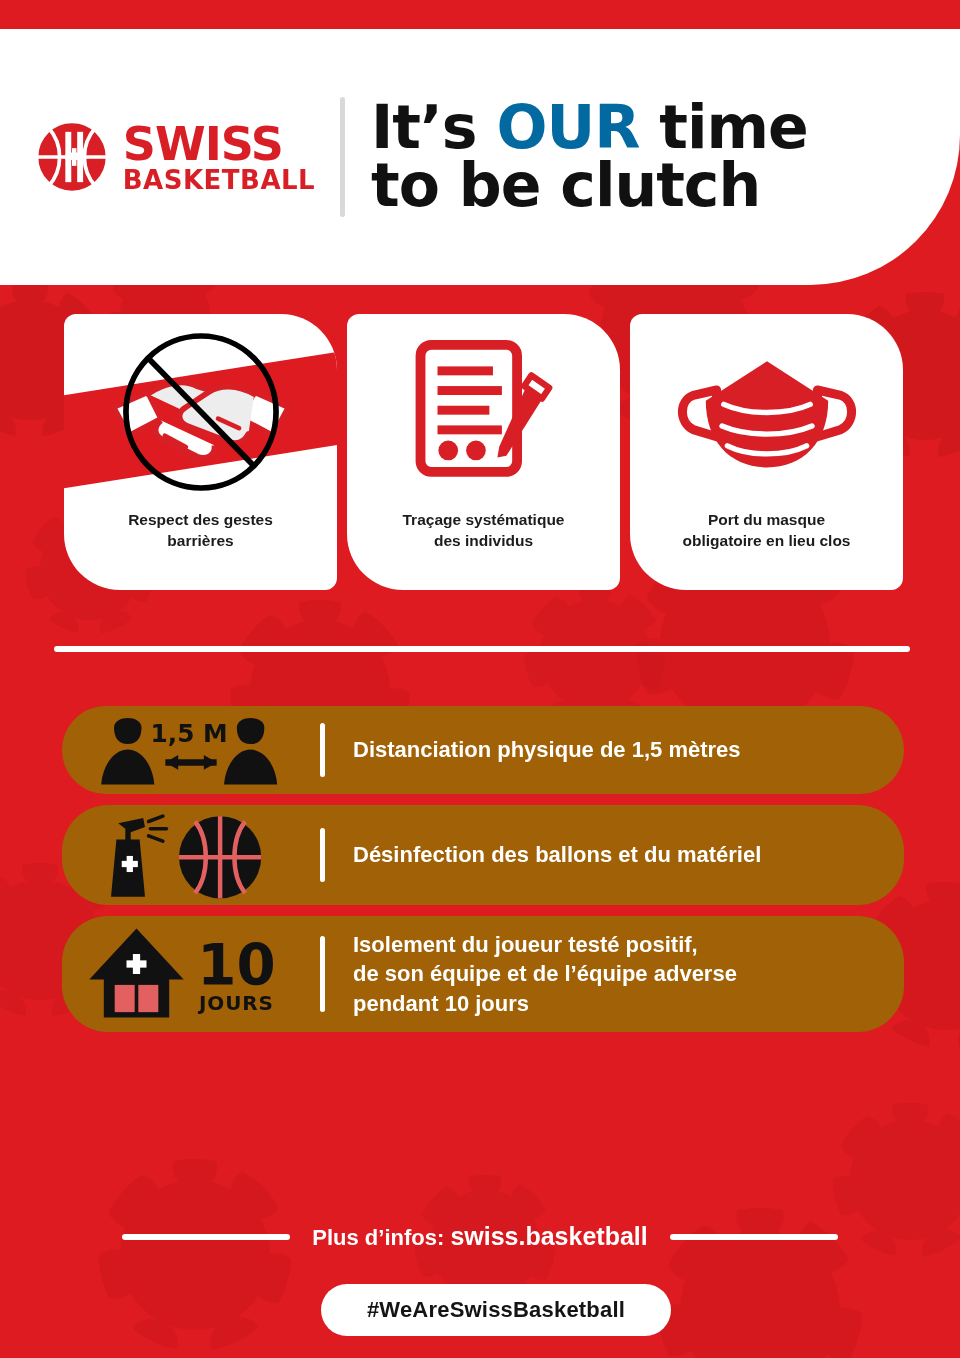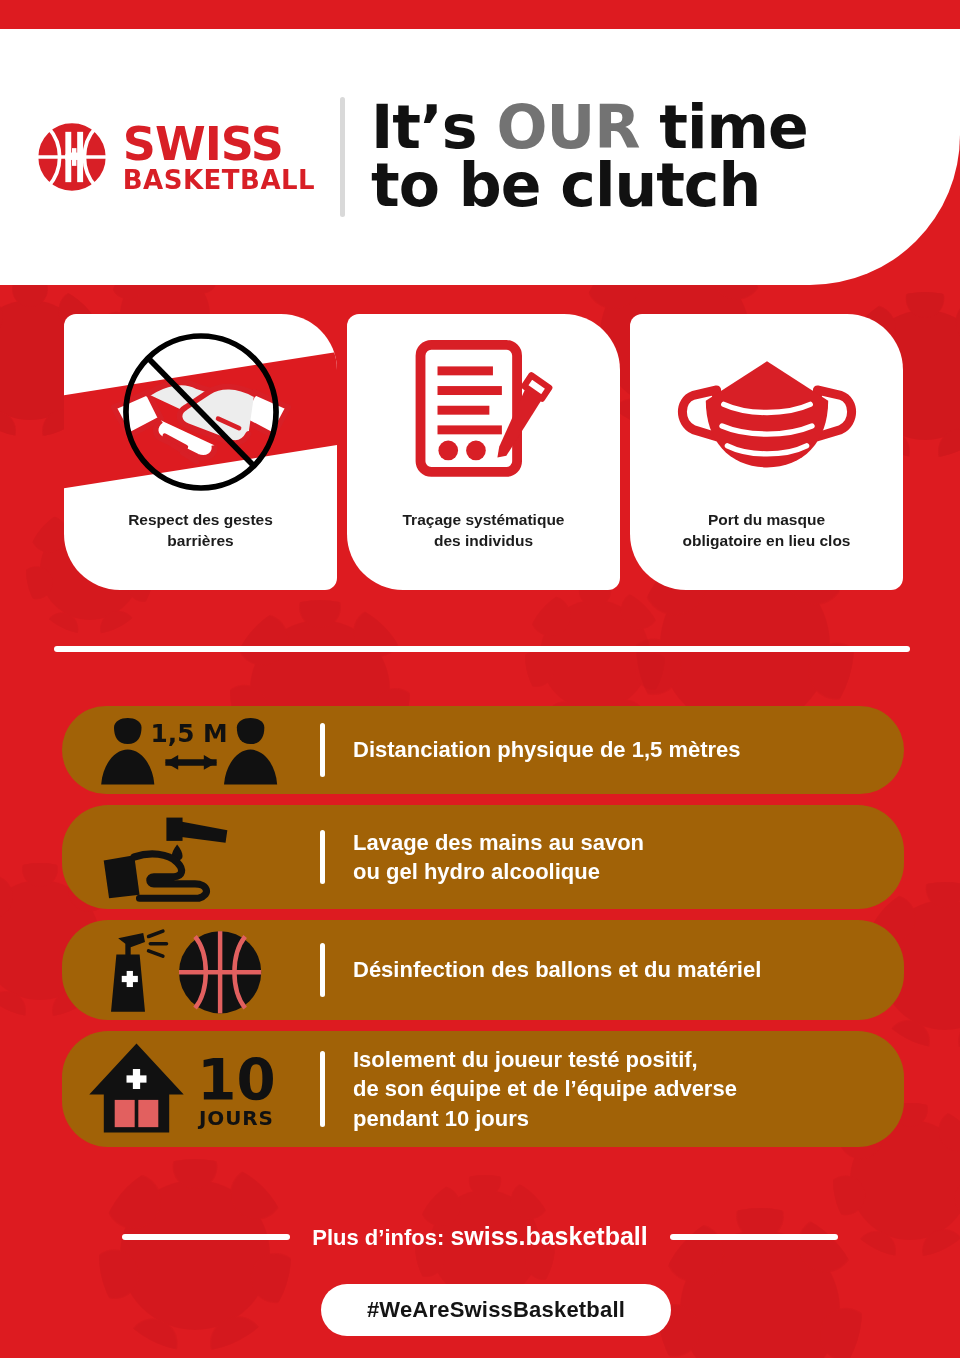--- a/index.html
+++ b/index.html
@@ -25,21 +25,21 @@
                 radial-gradient(circle at 72% 96%, #C9161C 0 11%, transparent 12%);}
 
   
   .header{position:absolute;left:0;top:0;width:960px;height:256px;background:#FFFFFF;
           border-bottom-right-radius:150px;z-index:3;display:flex;align-items:center;margin-top:29px;}
   .logo-zone{width:330px;display:flex;align-items:center;justify-content:center;gap:14px;padding-left:10px;}
   .ball{position:relative;width:74px;height:74px;flex:none;}
   .headline-sep{width:5px;height:120px;background:#D9D9D9;border-radius:3px;margin:0 26px 0 0;flex:none;}
   .headline{font-weight:bold;color:#111111;font-size:60px;line-height:.96;letter-spacing:-1px;
             font-family:"DejaVu Sans",sans-serif;}
-  .headline .hl-red{color:#737373;}
+  .headline .hl-red{color:#0369a1;}
   .wordmark{display:flex;flex-direction:column;line-height:1;}
   .wm-top{color:#D81F26;font-size:46px;font-weight:bold;letter-spacing:-1px;font-family:"DejaVu Sans",sans-serif;}
   .wm-bot{color:#D81F26;font-size:26px;font-weight:bold;letter-spacing:.5px;font-family:"DejaVu Sans",sans-serif;}
 
   
   .cards{position:absolute;left:64px;top:314px;width:856px;height:276px;display:flex;gap:10px;z-index:4;}
   .card{position:relative;width:273px;height:276px;background:#FFFFFF;overflow:hidden;
         border-radius:12px 56px 12px 56px;display:flex;flex-direction:column;
         align-items:center;justify-content:flex-start;}
   .card .band{position:absolute;left:-40px;top:58px;width:380px;height:92px;background:#DD1B20;
@@ -202,36 +202,20 @@
           <path d="M92 56 L106 48 L106 64 Z" fill="#111111"></path>
           <path d="M148 56 L134 48 L134 64 Z" fill="#111111"></path>
         </svg>
       </div>
       <div class="vbar"></div>
       <div class="pill-text">
         <span>Distanciation physique de 1,5 mètres</span>
       </div>
     </div>
 
-    <div class="pill" style="min-height:104px;">
-      <div class="pill-icon">
-        <svg viewBox="0 0 240 100" width="215" height="90">
-          <path d="M96 8 L160 20 L158 34 L96 26 Z" fill="#111111"></path>
-          <rect x="92" y="6" width="18" height="26" fill="#111111"></rect>
-          <path d="M104 36 C112 46 112 54 104 54 C96 54 96 46 104 36 Z" fill="#111111"></path>
-          <path d="M22 54 L56 48 L62 92 L28 96 Z" fill="#111111"></path>
-          <path d="M56 50 C74 44 94 46 104 56 C112 64 110 72 100 72 L78 72 C72 72 72 80 78 80 L124 80 C138 80 142 92 128 96 L62 96" fill="none" stroke="#111111" stroke-width="8" stroke-linejoin="round" stroke-linecap="round"></path>
-        </svg>
-      </div>
-      <div class="vbar"></div>
-      <div class="pill-text">
-        <span>Lavage des mains au savon</span><br>
-        <span>ou gel hydro alcoolique</span>
-      </div>
-    </div>
 
     <div class="pill" style="min-height:100px;">
       <div class="pill-icon">
         <svg viewBox="0 0 240 104" width="215" height="93">
           <path d="M38 16 L66 10 L68 20 L52 26 L52 34 L62 34 L68 98 L30 98 L36 34 L46 34 L46 22 Z" fill="#111111"></path>
           <rect x="42" y="58" width="18" height="7" fill="#FFFFFF"></rect>
           <rect x="47.5" y="52.5" width="7" height="18" fill="#FFFFFF"></rect>
           <line x1="72" y1="14" x2="88" y2="8" stroke="#111111" stroke-width="4" stroke-linecap="round"></line>
           <line x1="74" y1="22" x2="92" y2="22" stroke="#111111" stroke-width="4" stroke-linecap="round"></line>
           <line x1="72" y1="30" x2="88" y2="36" stroke="#111111" stroke-width="4" stroke-linecap="round"></line>

